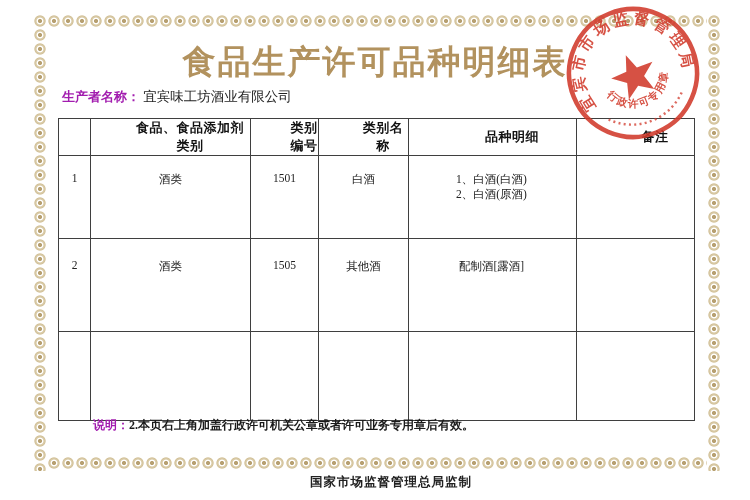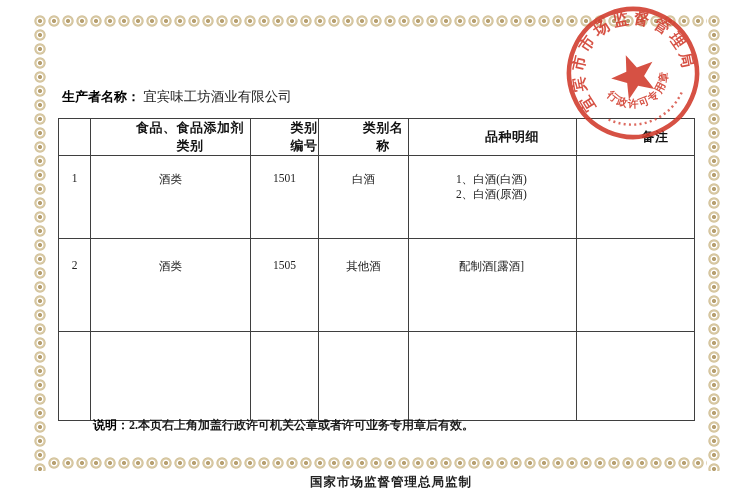--- a/index.html
+++ b/index.html
@@ -21,21 +21,21 @@
   .lace-bottom { left:33px; top:456px; width:689px; height:15px; }
   .lace-left   { left:33px; top:14px;  width:15px;  height:457px; }
   .lace-right  { left:707px; top:14px; width:15px;  height:457px; }
 
   .title {
     position:absolute; left:0; right:0; top:40px; text-align:center;
     font-size:33px; font-weight:bold; letter-spacing:2px; color:#b2925e;
   }
   .info-producer { position:absolute; left:62px; top:88px; font-size:13px; }
   .info-license  { position:absolute; left:475px; top:88px; font-size:13px; }
-  .lbl { font-weight:bold; color:#000000; }
+  .lbl { font-weight:bold; color:#a21caf; }
   .val { font-size:13.5px; color:#222;margin-top:20px; }
   .val-mono { font-family:"DejaVu Sans Mono", monospace; font-size:13px; letter-spacing:0.5px; color:#222; }
 
   table.main {
     position:absolute; left:58px; top:118px; width:636px; height:295px;
     border-collapse:collapse; table-layout:fixed;
   }
   table.main th, table.main td { border:1px solid #3f3f3f; overflow:hidden; }
   table.main th {
     font-size:13px; font-weight:bold; text-align:center; vertical-align:middle;
@@ -63,20 +63,21 @@
 </head>
 <body>
 
 <div class="page">
 
   <div class="lace lace-top"></div>
   <div class="lace lace-bottom"></div>
   <div class="lace lace-left"></div>
   <div class="lace lace-right"></div>
 
+  <div class="title">食品生产许可品种明细表</div>
 
   <div class="info-producer">
     <span class="lbl">生产者名称：</span>
     <span class="val">宜宾味工坊酒业有限公司</span>
   </div>
 
   <table class="main">
     <colgroup>
       <col style="width:32px">
         <col style="width:160px">

